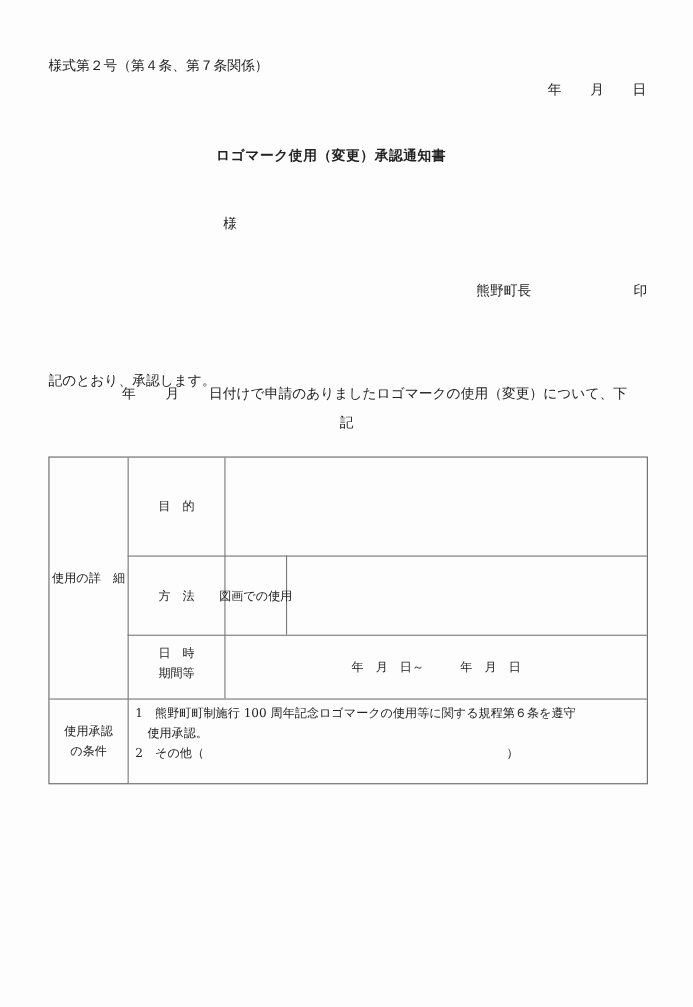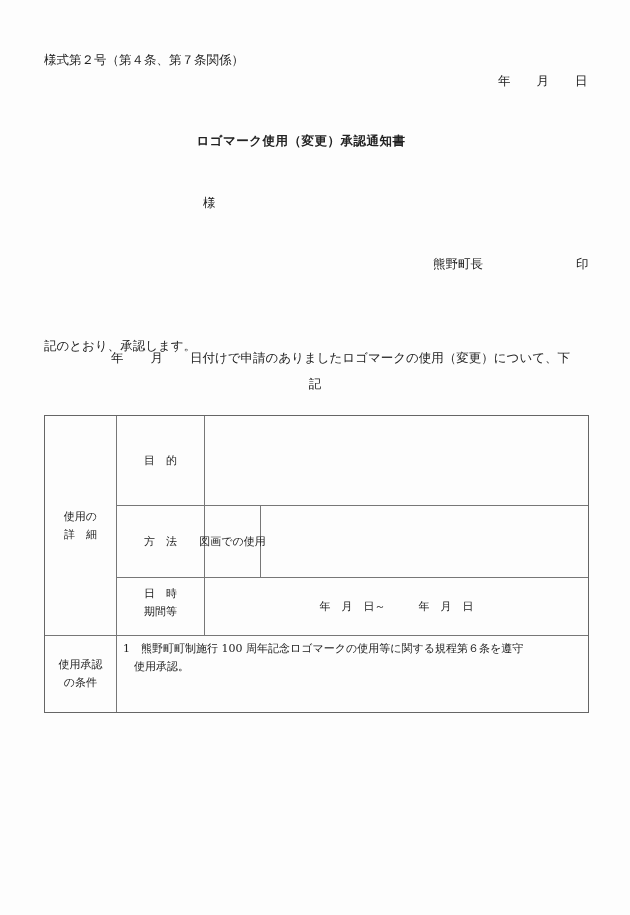--- a/index.html
+++ b/index.html
@@ -50,21 +50,21 @@
 <div class="tbl">
 
   <div class="line" style="left:71px;top:0;width:1px;height:296px"></div>
   <div class="line" style="left:159px;top:0;width:1px;height:219px"></div>
   <div class="line" style="left:215px;top:89px;width:1px;height:72px"></div>
 
   <div class="line" style="left:71px;top:89px;width:472px;height:1px"></div>
   <div class="line" style="left:71px;top:161px;width:472px;height:1px"></div>
   <div class="line" style="left:0;top:219px;width:543px;height:1px"></div>
 
-  <div class="cell" style="left:0;top:0;width:71px;height:219px;flex-direction:column">
+  <div class="cell" style="left:0;top:0;width:71px;height:219px;">
     <div>使用の</div>
     <div>詳　細</div>
   </div>
 
   <div class="cell" style="left:72px;top:0;width:87px;height:89px">目　的</div>
   <div class="cell" style="left:160px;top:0;width:383px;height:89px"></div>
 
   <div class="cell" style="left:72px;top:90px;width:87px;height:71px">方　法</div>
   <div class="cell" style="left:160px;top:90px;width:55px;height:71px;flex-direction:row">
     <div>図画で</div>
@@ -77,14 +77,15 @@
   </div>
   <div class="cell" style="left:0;top:220px;width:71px;height:76px;flex-direction:column">
     <div>使用承認</div>
     <div>の条件</div>
   </div>
 
   <div class="cell" style="left:160px;top:162px;width:383px;height:57px">年　月　日～　　　年　月　日</div>
   <div class="cell left" style="left:78px;top:224px;width:465px;height:60px;flex-direction:column;align-items:flex-start;justify-content:flex-start">
     <div>1　熊野町町制施行 100 周年記念ロゴマークの使用等に関する規程第６条を遵守</div>
     <div>　使用承認。</div>
+    <div>2　その他（　　　　　　　　　　　　　　　　　　　　　　　　　）</div>
   </div>
 </div>
 
 </body></html>

